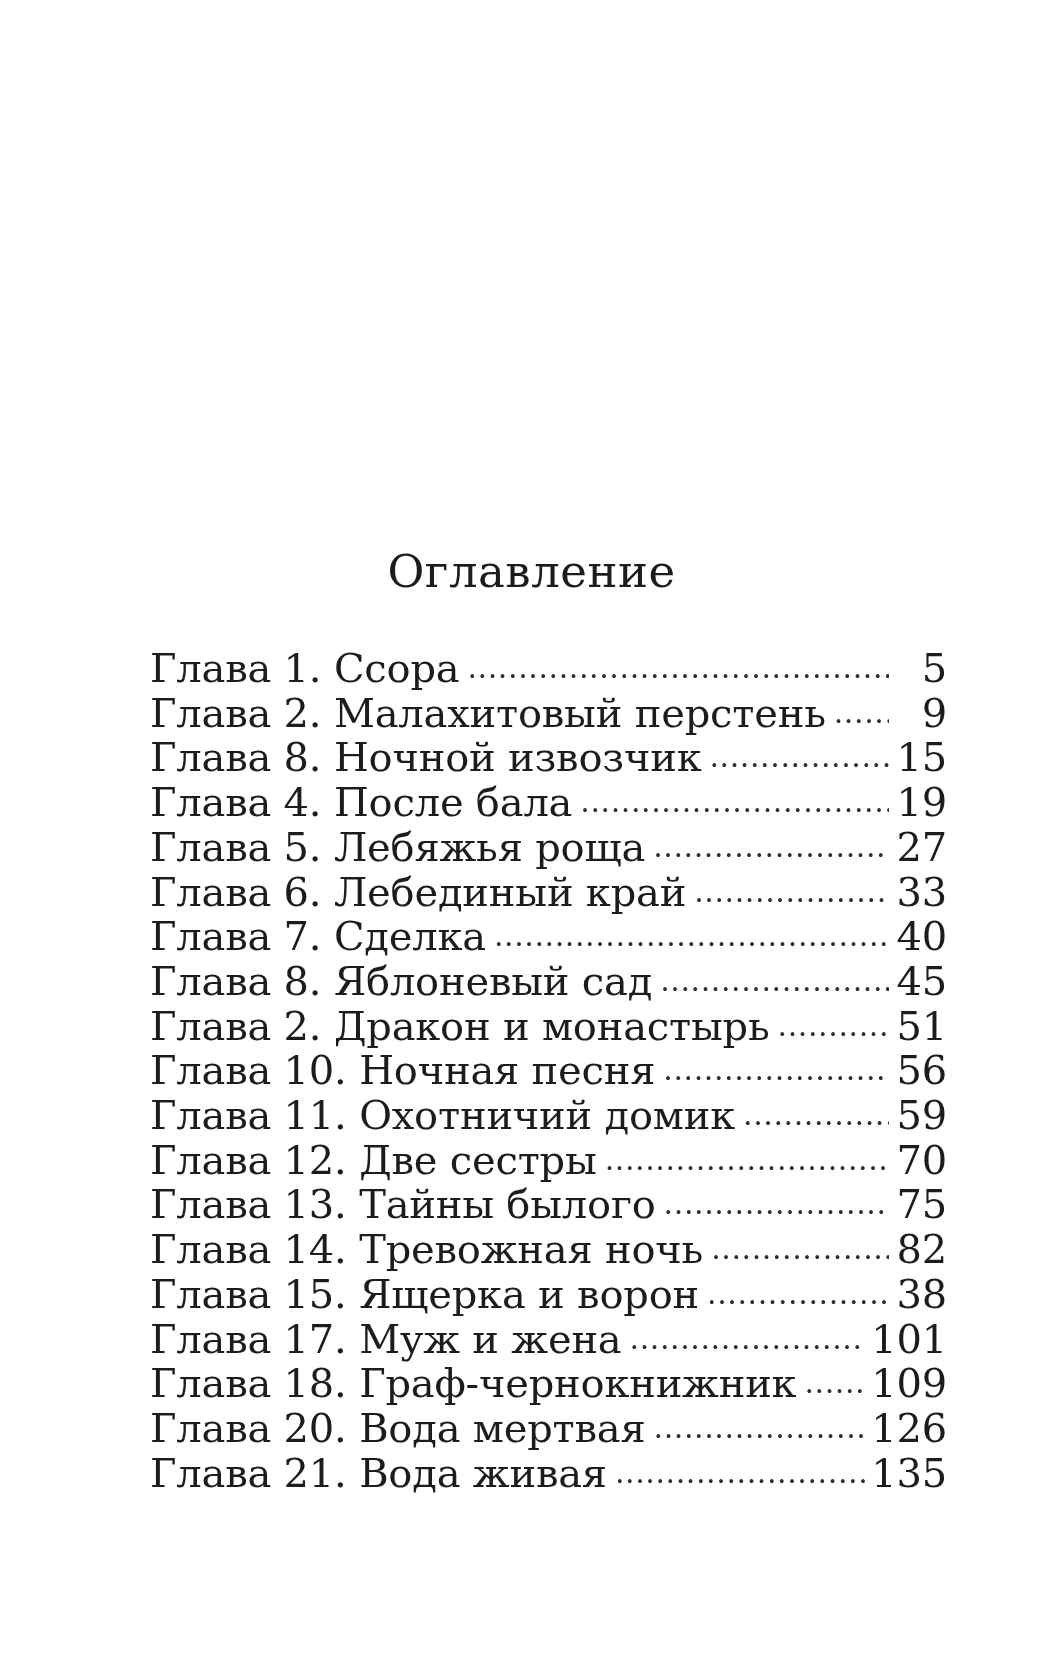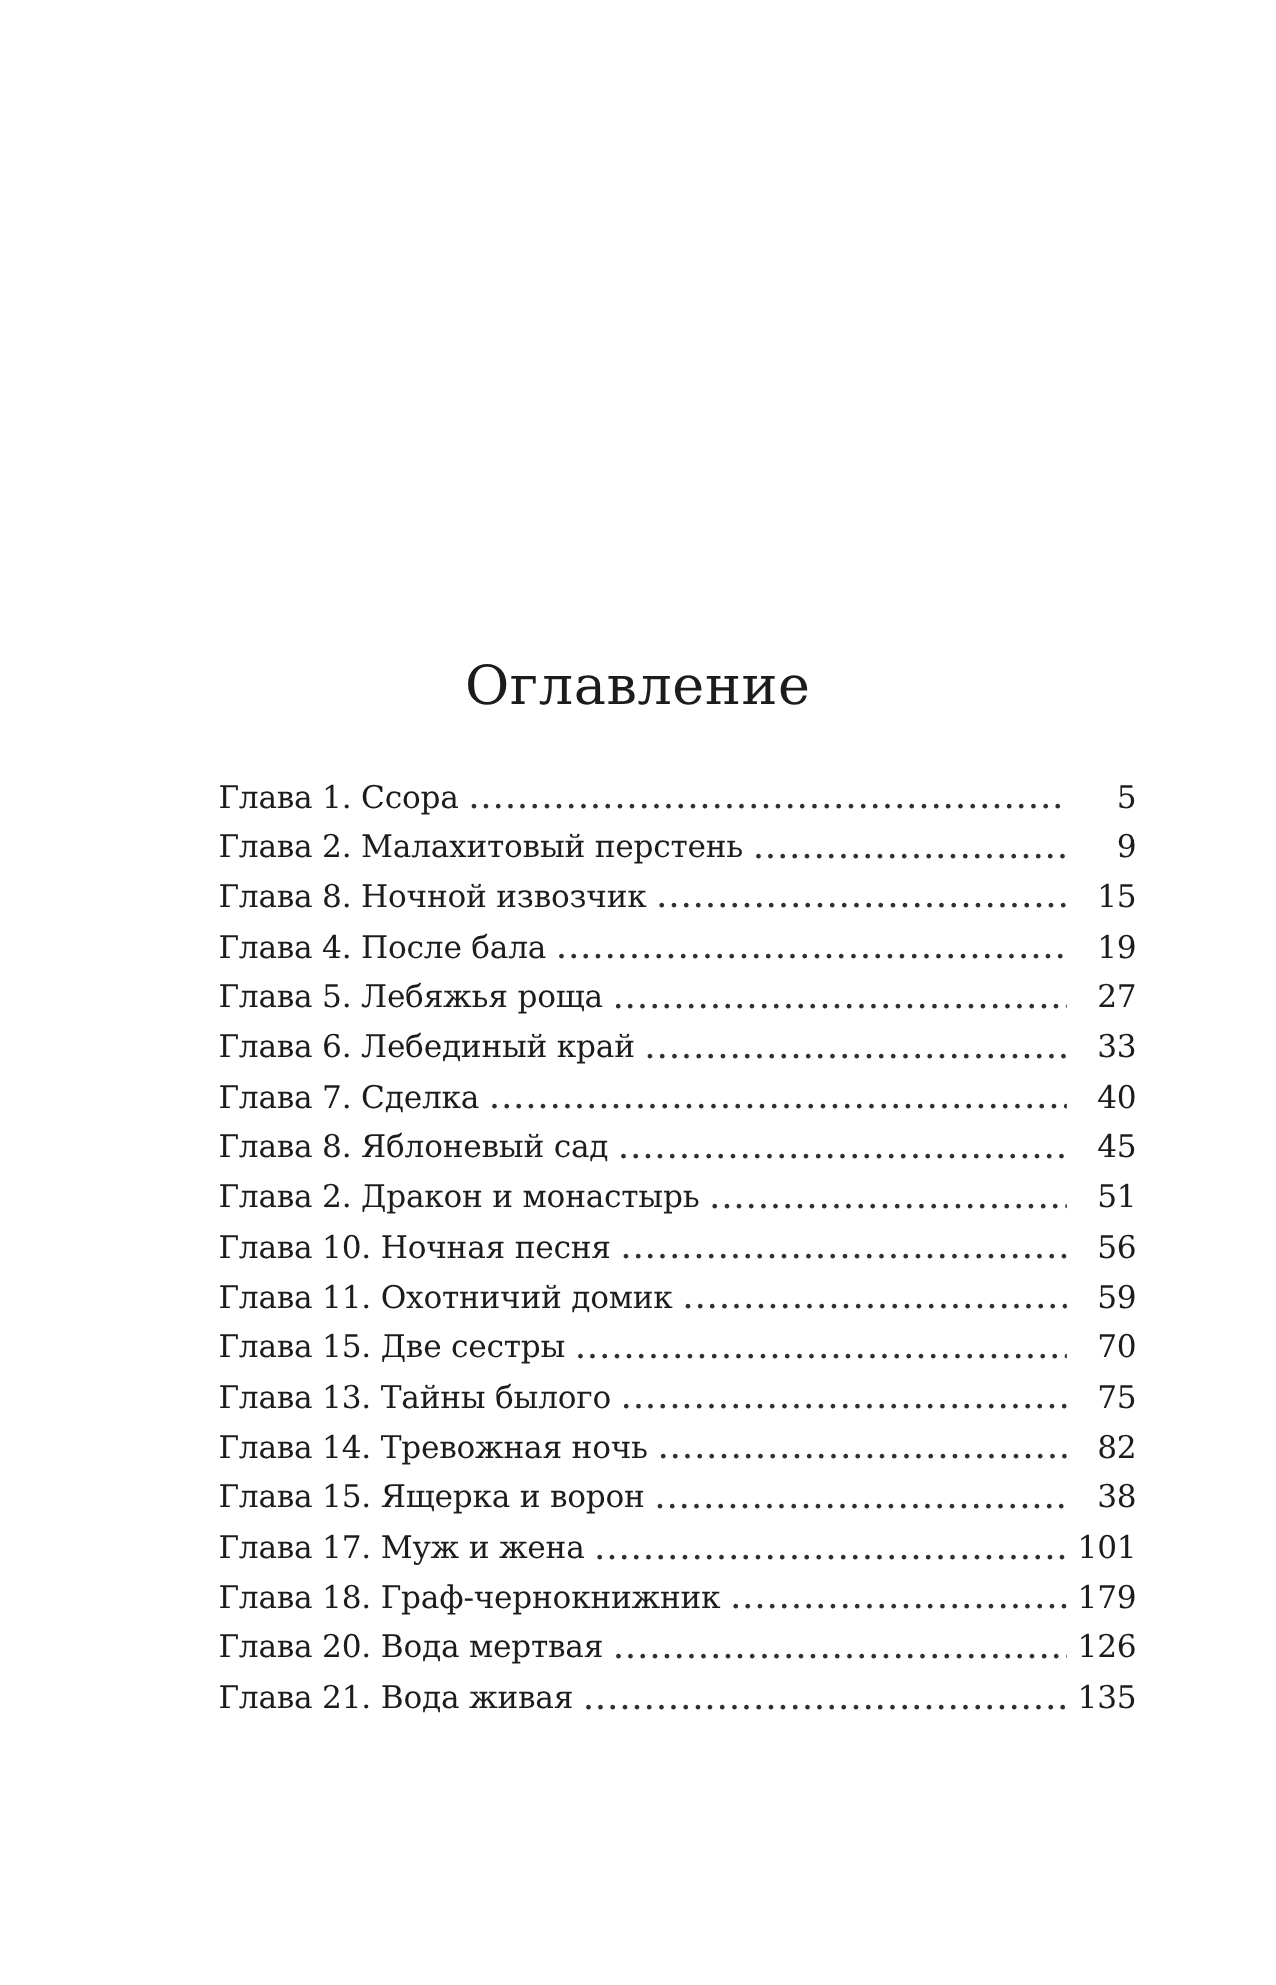--- a/index.html
+++ b/index.html
@@ -25,26 +25,25 @@
     font-size:45px;
     line-height:1;
     font-weight:400;
     letter-spacing:0.5px;
   }
   .toc-list{
     margin:50px 116px 0 150px;
   }
   .toc-row{
     display:flex;
-    align-items:center;
+    align-items:flex-end;
     line-height:40.7px;
-    font-size:26px;
+    font-size:40px;
     letter-spacing:-0.2px;
     cursor:default;
-    margin-left:32px;
   }
   .toc-row .lbl{
     white-space:nowrap;
     flex:0 0 auto;
   }
   .leader{
     flex:1 1 auto;
     overflow:hidden;
     white-space:nowrap;
     margin:0 6px 0 8px;
@@ -119,21 +118,21 @@
       <span class="lbl">Глава 10. Ночная песня</span>
       <span class="leader"></span>
       <span class="pg">56</span>
     </div>
       <div class="toc-row">
       <span class="lbl">Глава 11. Охотничий домик</span>
       <span class="leader"></span>
       <span class="pg">59</span>
     </div>
       <div class="toc-row">
-      <span class="lbl">Глава 15. Две сестры</span>
+      <span class="lbl">Глава 12. Две сестры</span>
       <span class="leader"></span>
       <span class="pg">70</span>
     </div>
       <div class="toc-row">
       <span class="lbl">Глава 13. Тайны былого</span>
       <span class="leader"></span>
       <span class="pg">75</span>
     </div>
       <div class="toc-row">
       <span class="lbl">Глава 14. Тревожная ночь</span>
@@ -146,21 +145,21 @@
       <span class="pg">38</span>
     </div>
       <div class="toc-row">
       <span class="lbl">Глава 17. Муж и жена</span>
       <span class="leader"></span>
       <span class="pg">101</span>
     </div>
       <div class="toc-row">
       <span class="lbl">Глава 18. Граф-чернокнижник</span>
       <span class="leader"></span>
-      <span class="pg">179</span>
+      <span class="pg">109</span>
     </div>
       <div class="toc-row">
       <span class="lbl">Глава 20. Вода мертвая</span>
       <span class="leader"></span>
       <span class="pg">126</span>
     </div>
       <div class="toc-row">
       <span class="lbl">Глава 21. Вода живая</span>
       <span class="leader"></span>
       <span class="pg">135</span>

